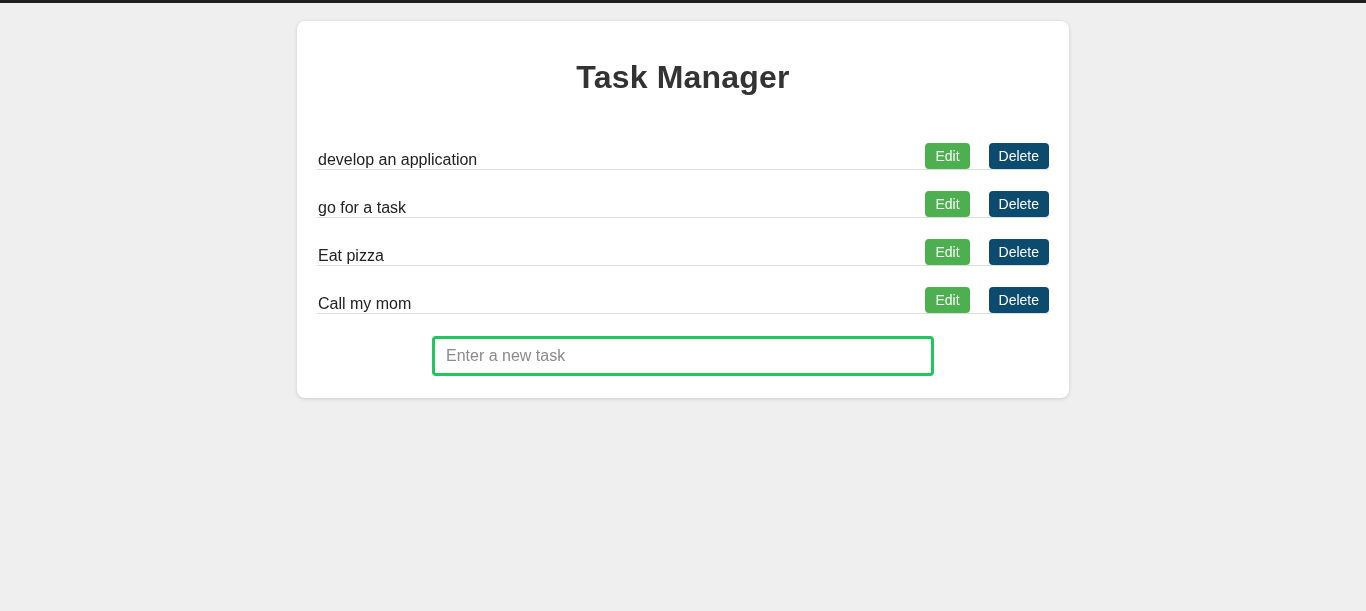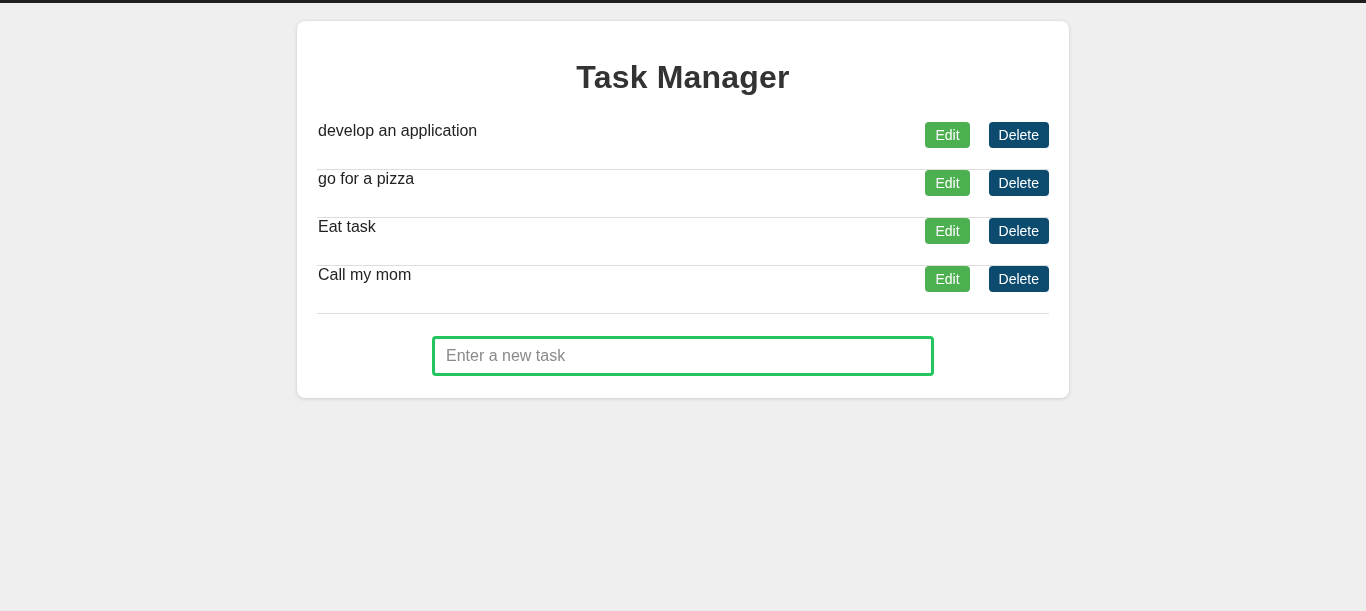--- a/index.html
+++ b/index.html
@@ -40,21 +40,21 @@
     color: #333333;
     letter-spacing: 0.2px;
   }
   .task-list {
     list-style: none;
     margin: 0;
     padding: 0;
   }
   .task-row {
     display: flex;
-    align-items: flex-start;
+    align-items: flex-end;
     justify-content: space-between;
     height: 47px;
     border-bottom: 1px solid #dddddd;
   }
   .task-label {
     font-size: 16px;
     color: #222222;
     padding-left: 1px;
   }
   .task-actions {
@@ -128,29 +128,29 @@
 
       <li class="task-row">
         <span class="task-label">develop an application</span>
         <span class="task-actions">
           <button class="btn btn-edit">Edit</button>
           <button class="btn btn-delete">Delete</button>
         </span>
       </li>
 
       <li class="task-row">
-        <span class="task-label">go for a pizza</span>
+        <span class="task-label">go for a task</span>
         <span class="task-actions">
           <button class="btn btn-edit">Edit</button>
           <button class="btn btn-delete">Delete</button>
         </span>
       </li>
 
       <li class="task-row">
-        <span class="task-label">Eat task</span>
+        <span class="task-label">Eat pizza</span>
         <span class="task-actions">
           <button class="btn btn-edit">Edit</button>
           <button class="btn btn-delete">Delete</button>
         </span>
       </li>
 
       <li class="task-row">
         <span class="task-label">Call my mom</span>
         <span class="task-actions">
           <button class="btn btn-edit">Edit</button>

